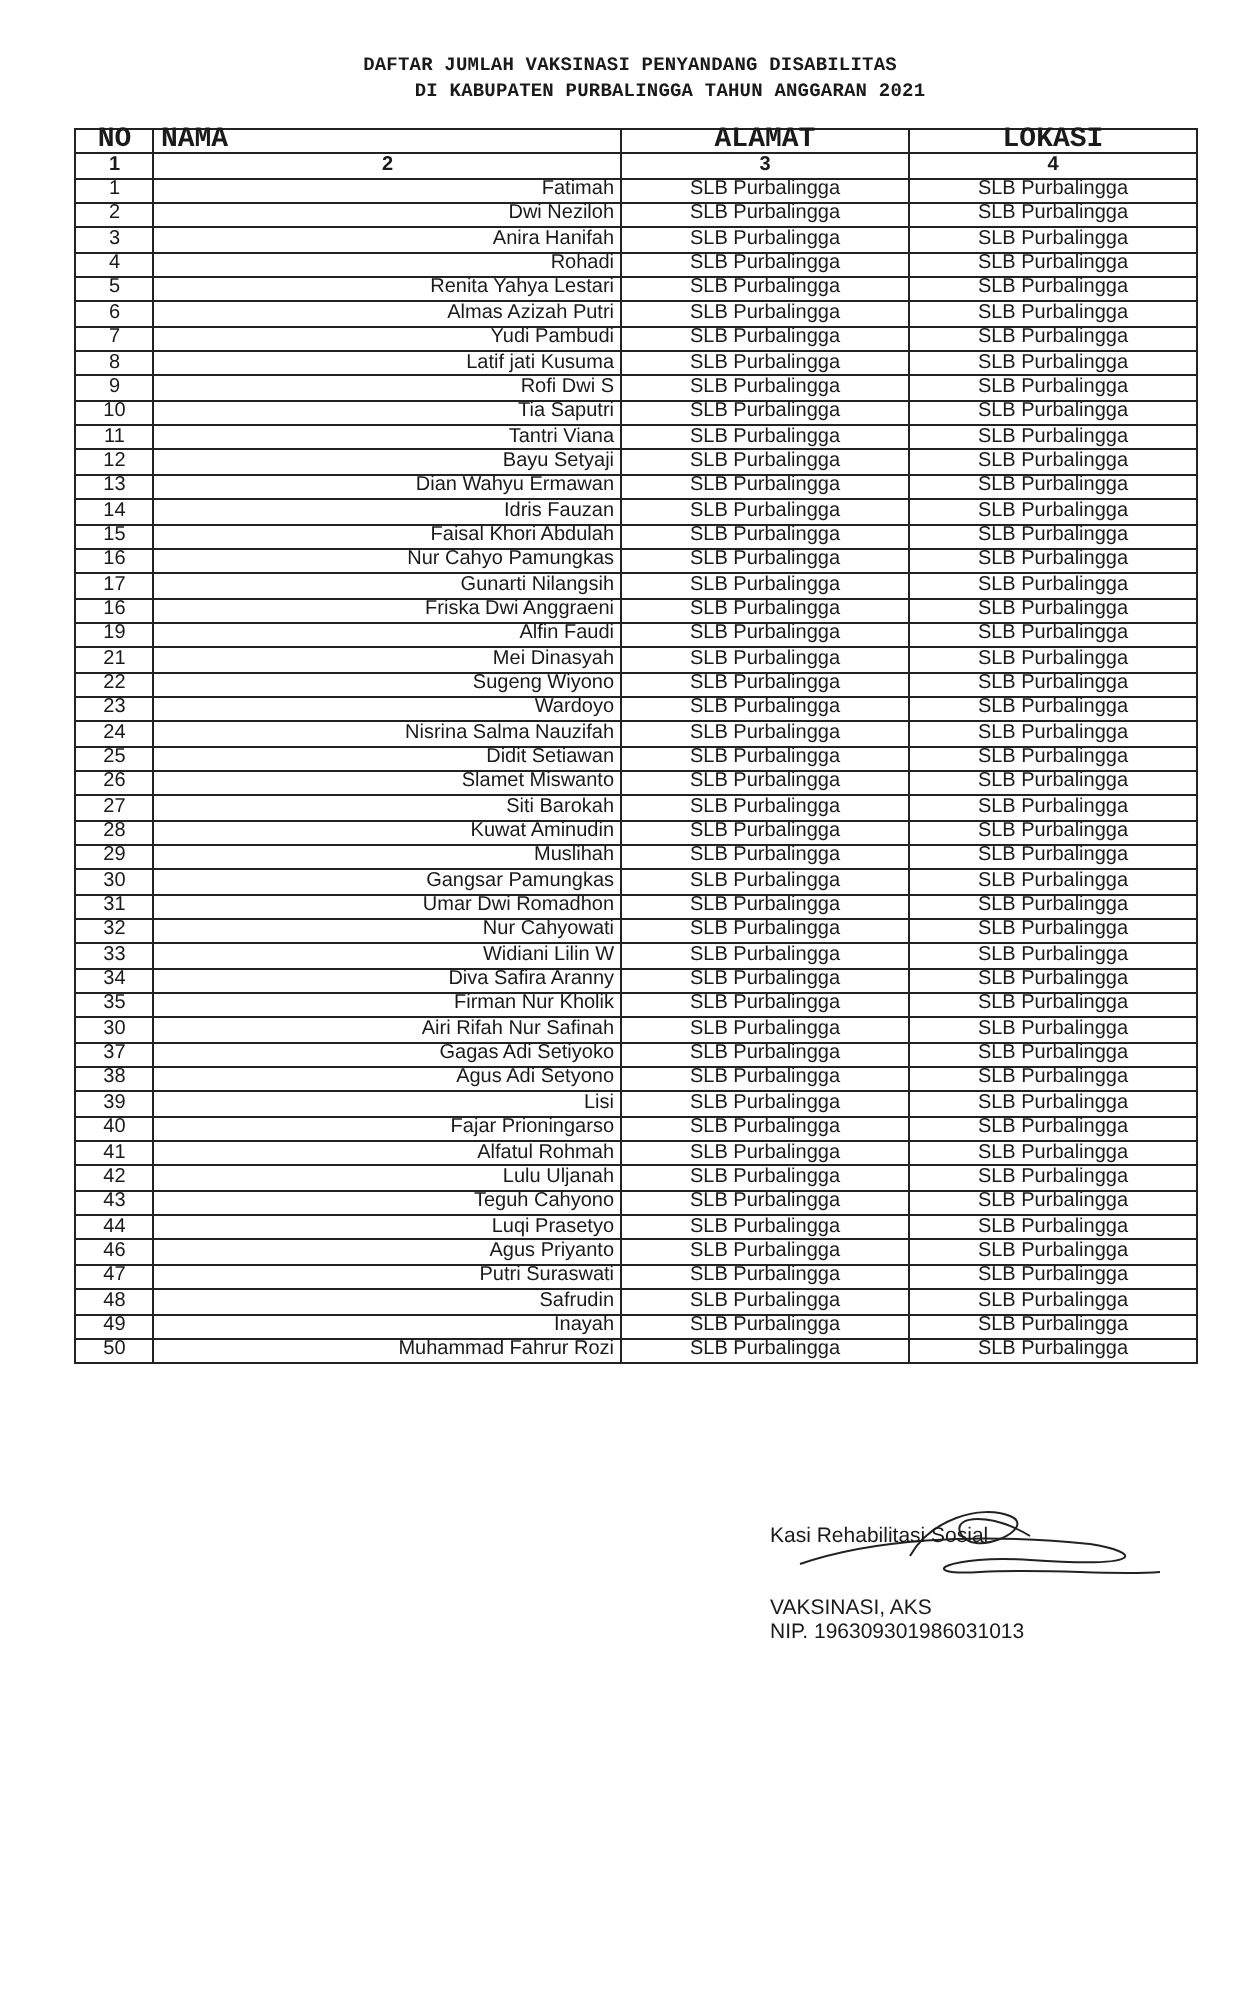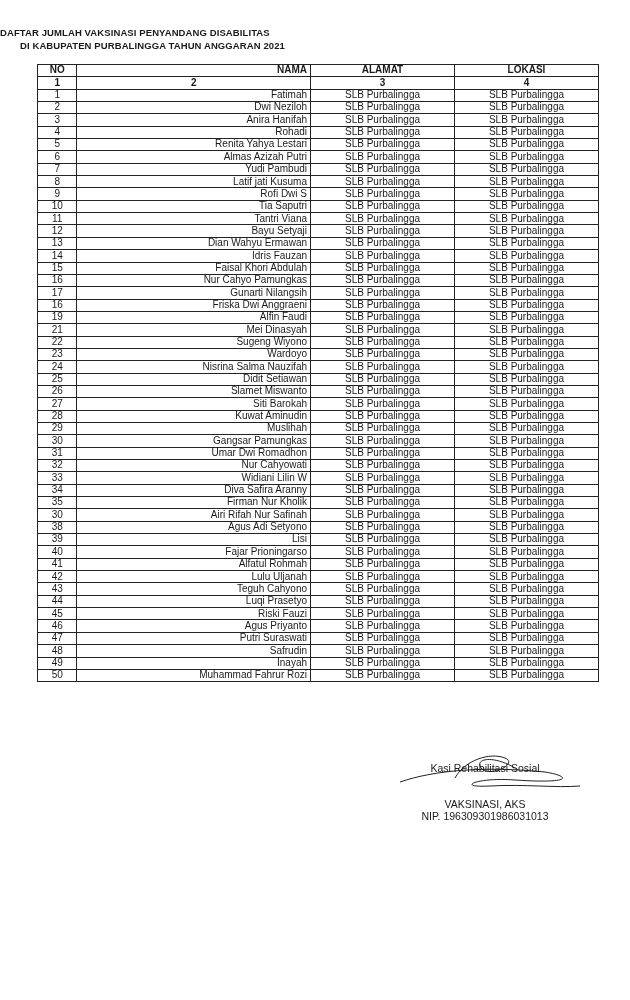--- a/index.html
+++ b/index.html
@@ -1,61 +1,61 @@
 <!DOCTYPE html>
 <html><head>
 <meta charset="utf-8">
 <style>
   html, body { margin: 0; padding: 0; background: #ffffff; }
   body {
     width: 630px; height: 1000px; position: relative; overflow: hidden;
     font-family: "Liberation Sans", sans-serif; color: #1a1a1a;
   }
   .title {
-    position: absolute; left: 0; width: 630px; text-align: left;
-    font-size: 9.5px; font-weight: bold; letter-spacing: 0.1px;
+    position: absolute; left: 0; width: 630px; text-align: center;
+    font-size: 9.5px; font-weight: bold; letter-spacing: 0.1px; font-family: Liberation Mono, monospace;
   }
   .title.l1 { top: 27px; }
   .title.l2 { top: 40px; padding-left: 20px; }
   table.list {
     position: absolute; left: 37px; top: 64px; width: 562px;
     border-collapse: collapse; font-size: 10px;
   }
   table.list td, table.list th {
     border: 1px solid #222; padding: 0 3px; height: 11.35px; line-height: 10.5px;
     white-space: nowrap;
   }
-  table.list th { font-weight: bold; font-size: 10px; text-align: center; }
+  table.list th { font-weight: bold; font-size: 14px; text-align: center; font-family: Liberation Mono, monospace; }
   .c-no { width: 30px; text-align: center; }
   .c-nama { width: 212px; text-align: right; }
   .c-alamat { width: 128px; text-align: center; }
   .c-lokasi { width: 128px; text-align: center; }
   tr.idx td { font-weight: bold; text-align: center; }
   .sign {
-    position: absolute; left: 385px; width: 200px; text-align: center;
+    position: absolute; left: 385px; width: 200px; 
     font-size: 10.5px;
   }
   .sign.s1 { top: 762px; }
   .sign.s2 { top: 798px; }
   .sign.s3 { top: 810px; }
   .signature {
     position: absolute; left: 395px; top: 752px; width: 190px; height: 45px;
   }
 </style>
 </head>
 <body>
 
 <div class="title l1">DAFTAR JUMLAH VAKSINASI PENYANDANG DISABILITAS</div>
 <div class="title l2">DI KABUPATEN PURBALINGGA TAHUN ANGGARAN 2021</div>
 
 <table class="list">
   <thead>
     <tr>
       <th class="c-no">NO</th>
-      <th class="c-nama" style="text-align:right">NAMA</th>
+      <th class="c-nama" style="text-align:left">NAMA</th>
       <th class="c-alamat">ALAMAT</th>
       <th class="c-lokasi">LOKASI</th>
     </tr>
     <tr class="idx">
       <td class="c-no">1</td>
       <td class="c-nama" style="text-align:center">2</td>
       <td class="c-alamat">3</td>
       <td class="c-lokasi">4</td>
     </tr>
   </thead>
@@ -264,20 +264,26 @@
         <td class="c-alamat">SLB Purbalingga</td>
         <td class="c-lokasi">SLB Purbalingga</td>
       </tr>
       <tr>
         <td class="c-no">30</td>
         <td class="c-nama">Airi Rifah Nur Safinah</td>
         <td class="c-alamat">SLB Purbalingga</td>
         <td class="c-lokasi">SLB Purbalingga</td>
       </tr>
       <tr>
+        <td class="c-no">37</td>
+        <td class="c-nama">Gagas Adi Setiyoko</td>
+        <td class="c-alamat">SLB Purbalingga</td>
+        <td class="c-lokasi">SLB Purbalingga</td>
+      </tr>
+      <tr>
         <td class="c-no">38</td>
         <td class="c-nama">Agus Adi Setyono</td>
         <td class="c-alamat">SLB Purbalingga</td>
         <td class="c-lokasi">SLB Purbalingga</td>
       </tr>
       <tr>
         <td class="c-no">39</td>
         <td class="c-nama">Lisi</td>
         <td class="c-alamat">SLB Purbalingga</td>
         <td class="c-lokasi">SLB Purbalingga</td>
@@ -302,26 +308,20 @@
       </tr>
       <tr>
         <td class="c-no">43</td>
         <td class="c-nama">Teguh Cahyono</td>
         <td class="c-alamat">SLB Purbalingga</td>
         <td class="c-lokasi">SLB Purbalingga</td>
       </tr>
       <tr>
         <td class="c-no">44</td>
         <td class="c-nama">Luqi Prasetyo</td>
-        <td class="c-alamat">SLB Purbalingga</td>
-        <td class="c-lokasi">SLB Purbalingga</td>
-      </tr>
-      <tr>
-        <td class="c-no">45</td>
-        <td class="c-nama">Riski Fauzi</td>
         <td class="c-alamat">SLB Purbalingga</td>
         <td class="c-lokasi">SLB Purbalingga</td>
       </tr>
       <tr>
         <td class="c-no">46</td>
         <td class="c-nama">Agus Priyanto</td>
         <td class="c-alamat">SLB Purbalingga</td>
         <td class="c-lokasi">SLB Purbalingga</td>
       </tr>
       <tr>

